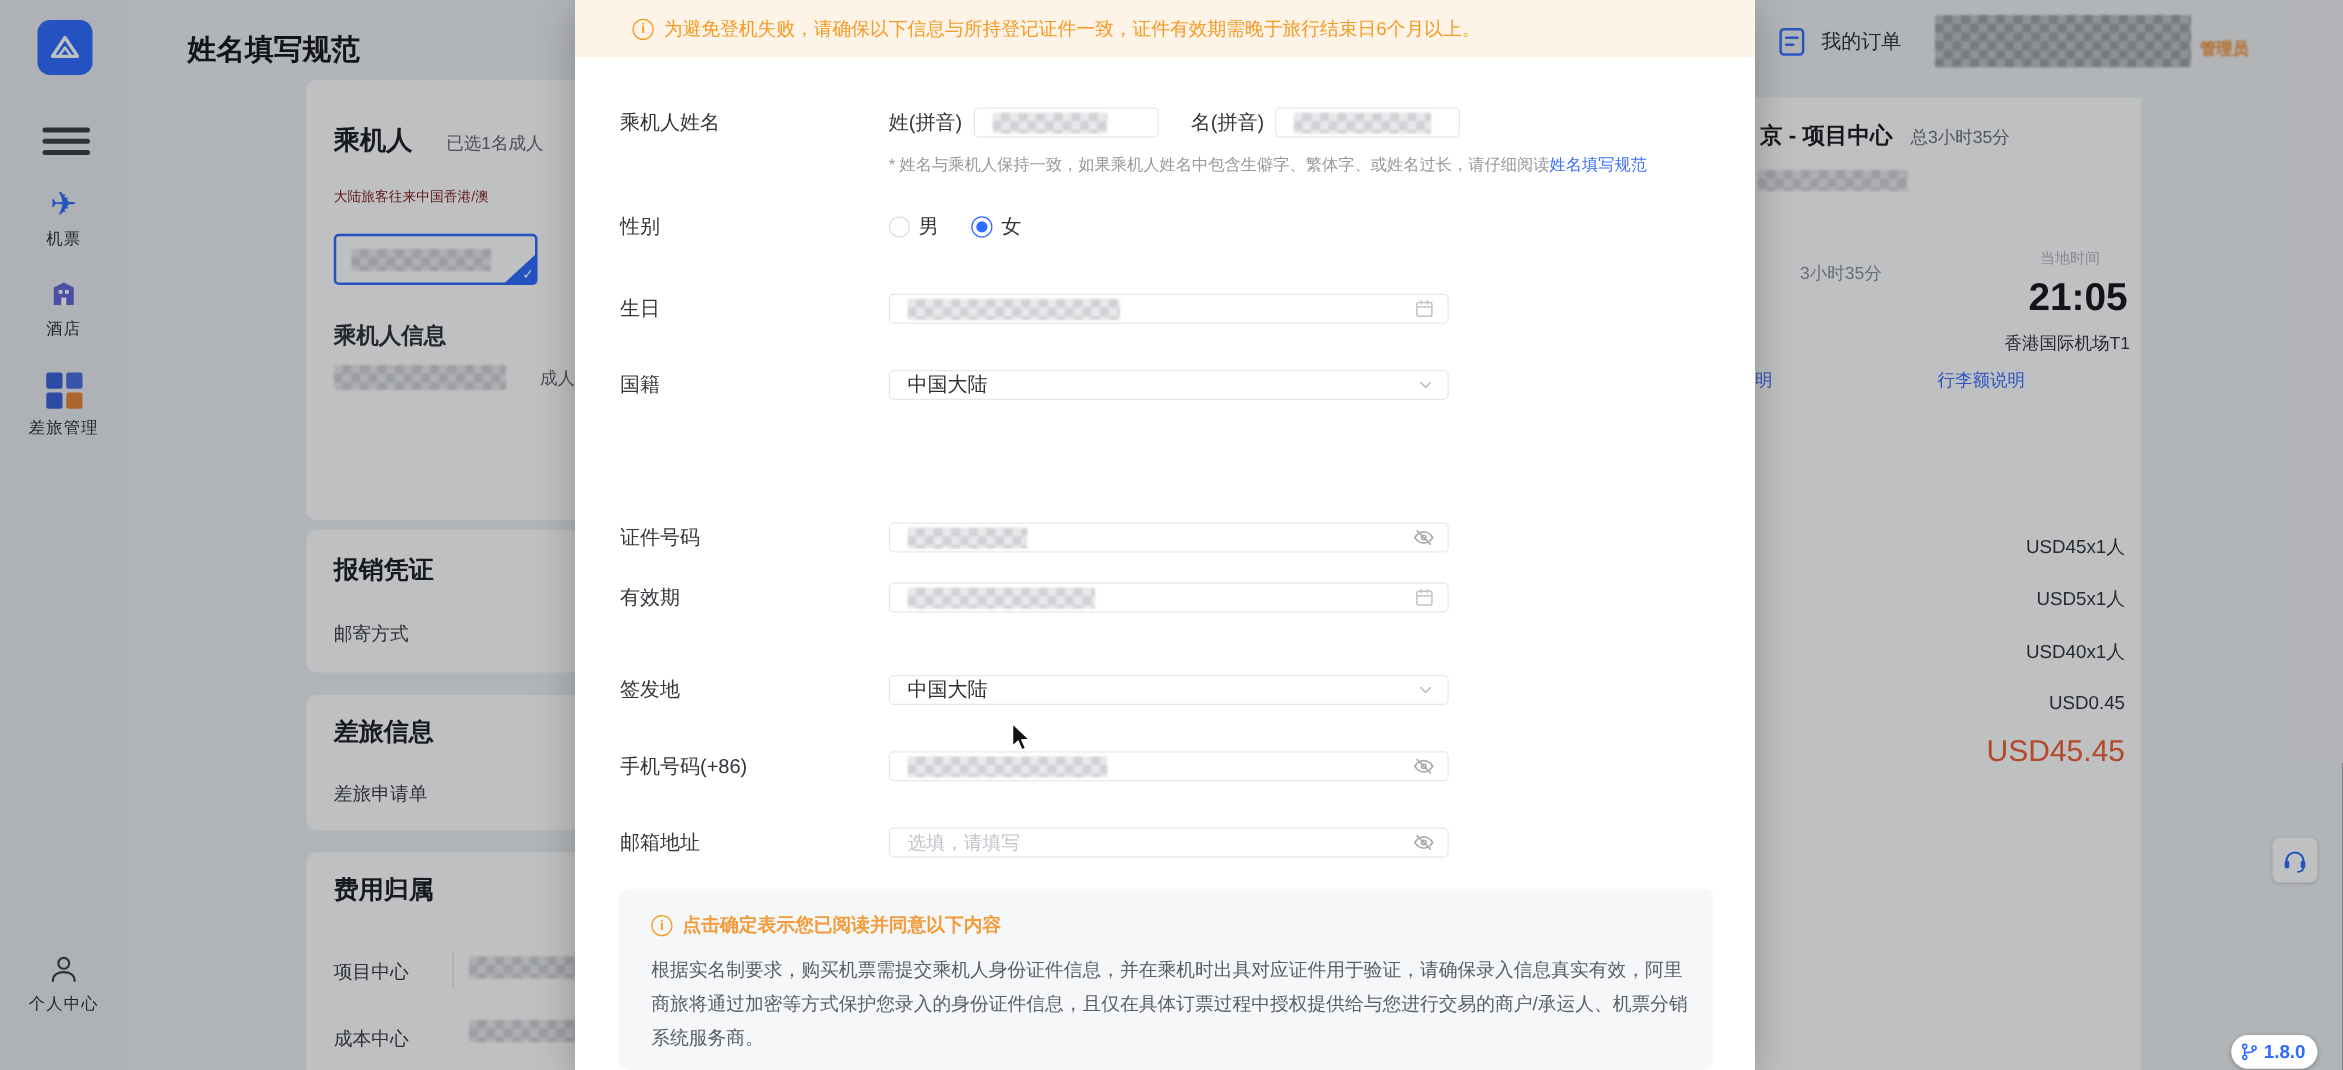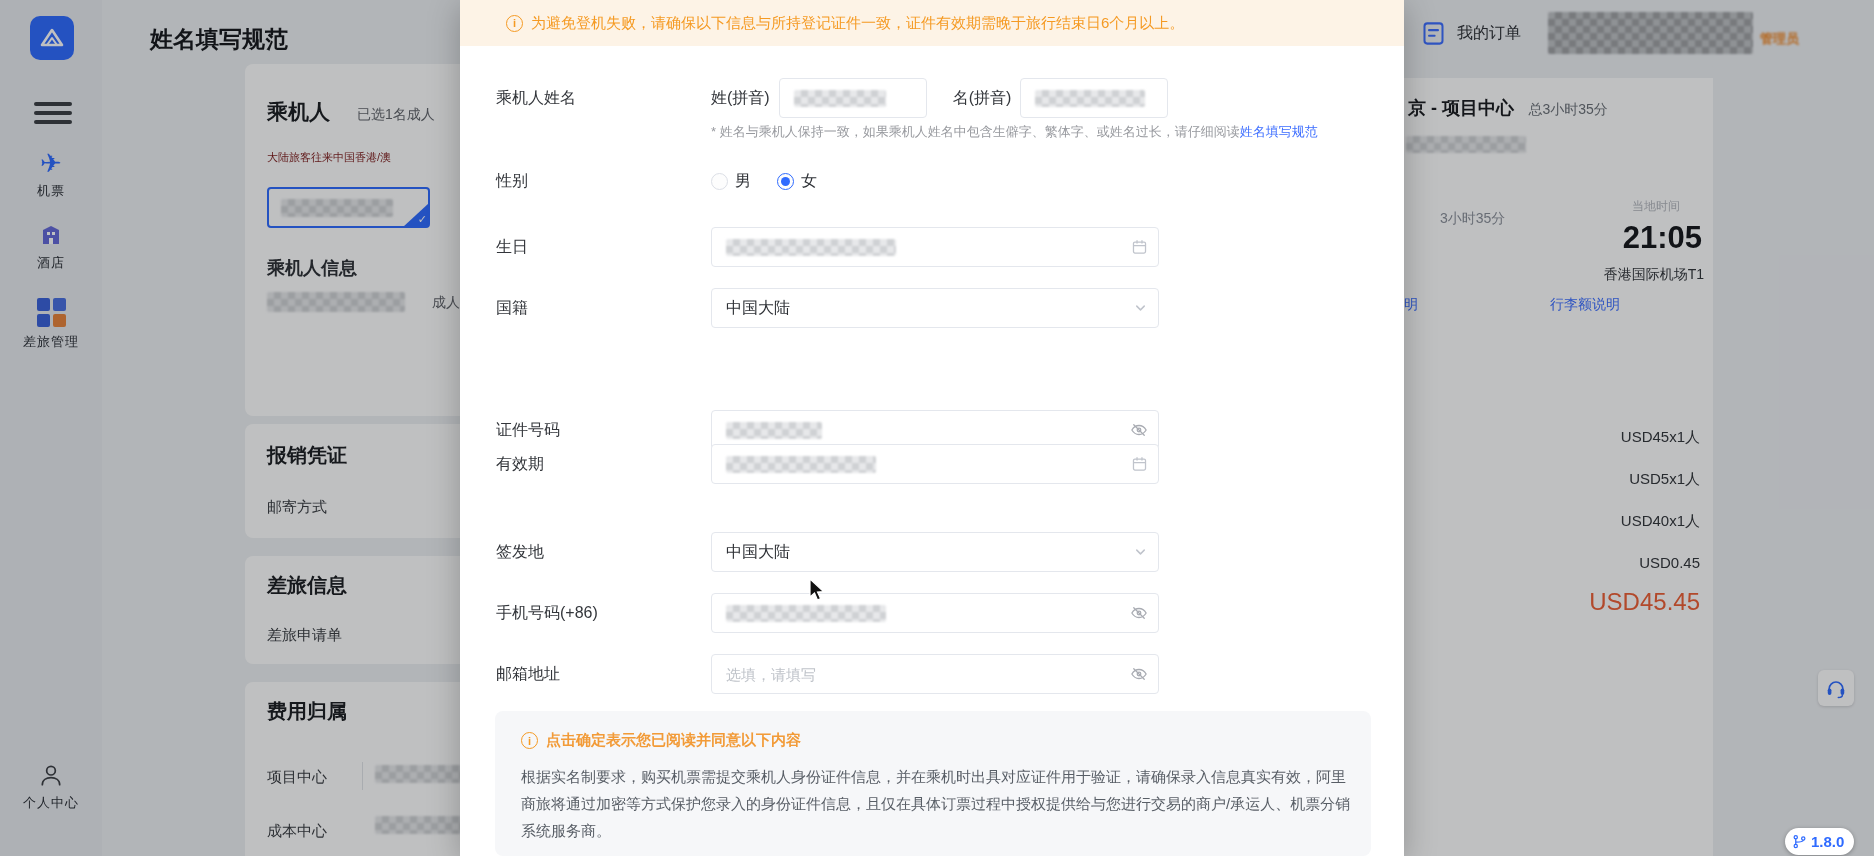--- a/index.html
+++ b/index.html
@@ -73,21 +73,21 @@
   
   .modal { position:absolute; left:460px; top:0; width:944px; height:856px; background:#fff; z-index:10;
            box-shadow:0 6px 30px rgba(0,0,0,.25); }
   .warn-strip { position:absolute; left:0; top:0; width:944px; height:46px; background:#fdf3e6;
                 display:flex; align-items:center; padding-left:46px; gap:8px; }
   .warn-text { font-size:15px; color:#f59a23; }
   .info-i { display:inline-flex; width:17px; height:17px; border:1.5px solid #f59a23; border-radius:50%;
             color:#f59a23; font-size:11px; align-items:center; justify-content:center; font-weight:bold; flex:none; }
   .m-row { position:absolute; left:36px; width:880px; height:40px; display:flex; align-items:center; }
   .m-label { width:215px; font-size:16px; color:#33363b; flex:none; }
-  .ctrl { position:relative; width:448px; height:40px; border:1px solid #e4e7ed; border-radius:4px; background:#fff;
+  .ctrl { position:relative; width:448px; height:24px; border:1px solid #e4e7ed; border-radius:4px; background:#fff;
           display:flex; align-items:center; padding:0 14px; font-size:16px; color:#2e3136; cursor:pointer; }
   .ctrl .ico-right { position:absolute; right:10px; top:50%; transform:translateY(-50%); display:flex; }
   .name-ctrl { width:148px; }
   .sub-label { font-size:16px; color:#33363b; margin-right:9px; }
   .gap24 { width:26px; flex:none; }
   .note { position:absolute; left:251px; top:122px; width:620px; font-size:13px; color:#97999e; line-height:20px; }
   .note a { color:#3d6eff; text-decoration:none; cursor:pointer; }
   .radio-group { display:flex; align-items:center; gap:26px; }
   .radio-item { display:flex; align-items:center; gap:7px; cursor:pointer; }
   .radio { width:17px; height:17px; border-radius:50%; border:1px solid #dcdfe6; background:#fdfdfd; position:relative; flex:none;}
@@ -325,21 +325,21 @@
         <span class="ico-right">
           <svg width="18" height="18" viewBox="0 0 24 24">
               <path d="M2.5 12s3.5-6 9.5-6 9.5 6 9.5 6-3.5 6-9.5 6-9.5-6-9.5-6Z" fill="none" stroke="#a8abb2" stroke-width="1.7"></path>
               <circle cx="12" cy="12" r="2.4" fill="none" stroke="#a8abb2" stroke-width="1.7"></circle>
               <line x1="5" y1="5" x2="19" y2="19" stroke="#a8abb2" stroke-width="1.7" stroke-linecap="round"></line>
             </svg>
         </span>
       </div>
     </div>
 
-    <div class="m-row" style="top:444px;">
+    <div class="m-row" style="top:458px;">
       <span class="m-label">有效期</span>
       <div class="ctrl">
         <span class="mosaic" style="width:150px; height:17px;"></span>
         <span class="ico-right">
           <svg width="17" height="17" viewBox="0 0 24 24">
               <rect x="3.5" y="5" width="17" height="15.5" rx="2" fill="none" stroke="#c0c4cc" stroke-width="1.8"></rect>
               <line x1="3.5" y1="10" x2="20.5" y2="10" stroke="#c0c4cc" stroke-width="1.8"></line>
               <line x1="8.5" y1="3" x2="8.5" y2="6.5" stroke="#c0c4cc" stroke-width="1.8" stroke-linecap="round"></line>
               <line x1="15.5" y1="3" x2="15.5" y2="6.5" stroke="#c0c4cc" stroke-width="1.8" stroke-linecap="round"></line>
             </svg>

